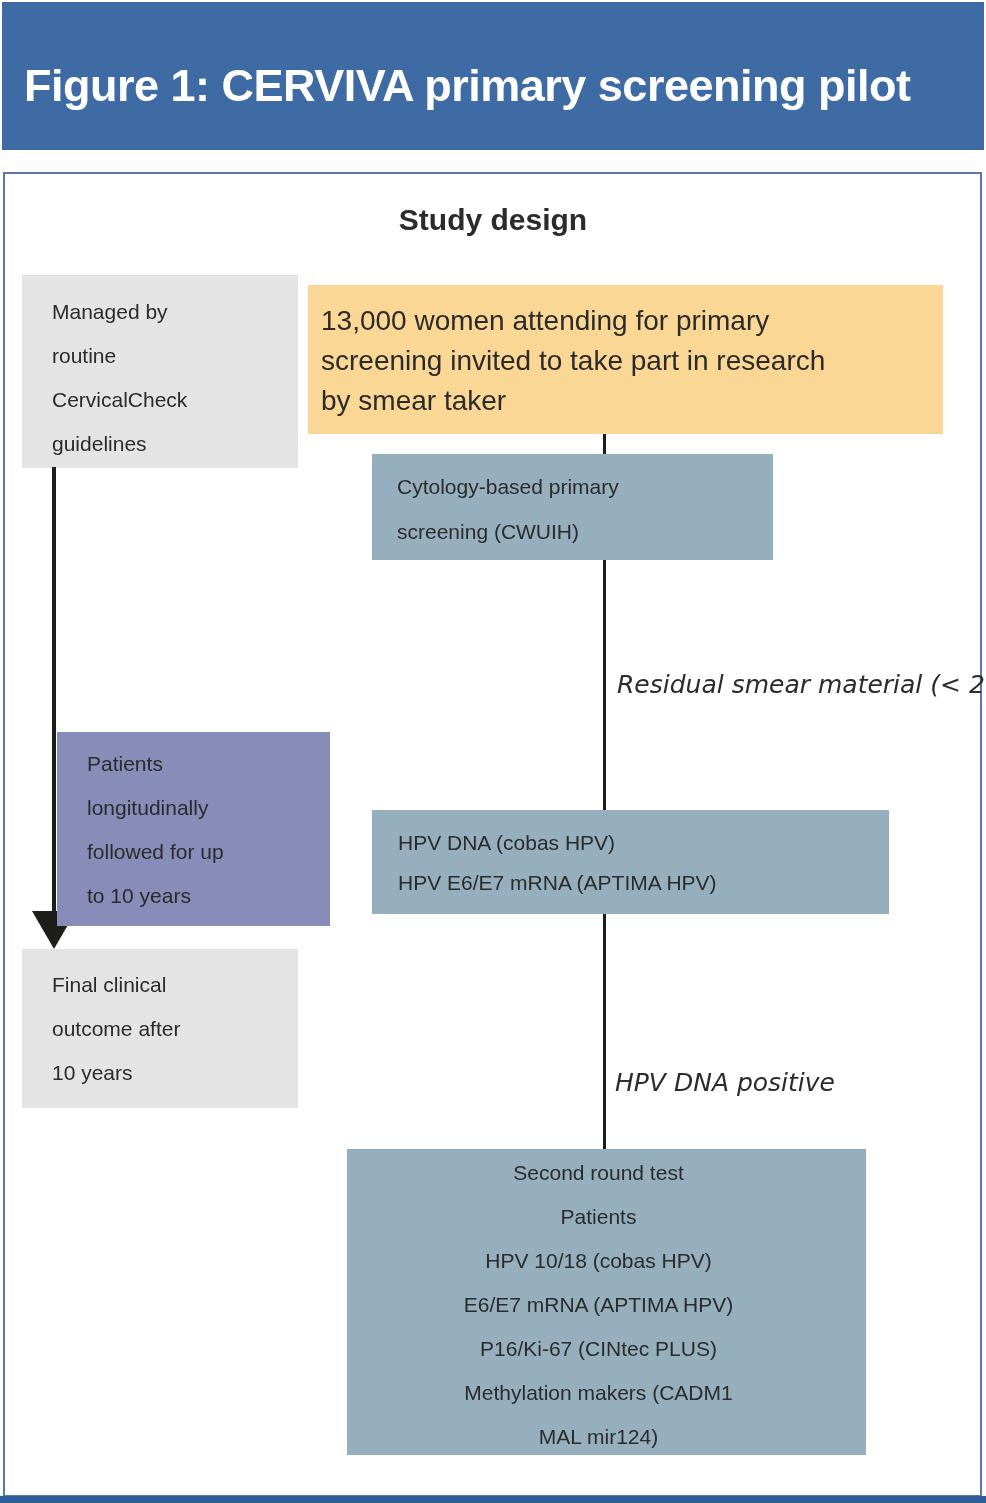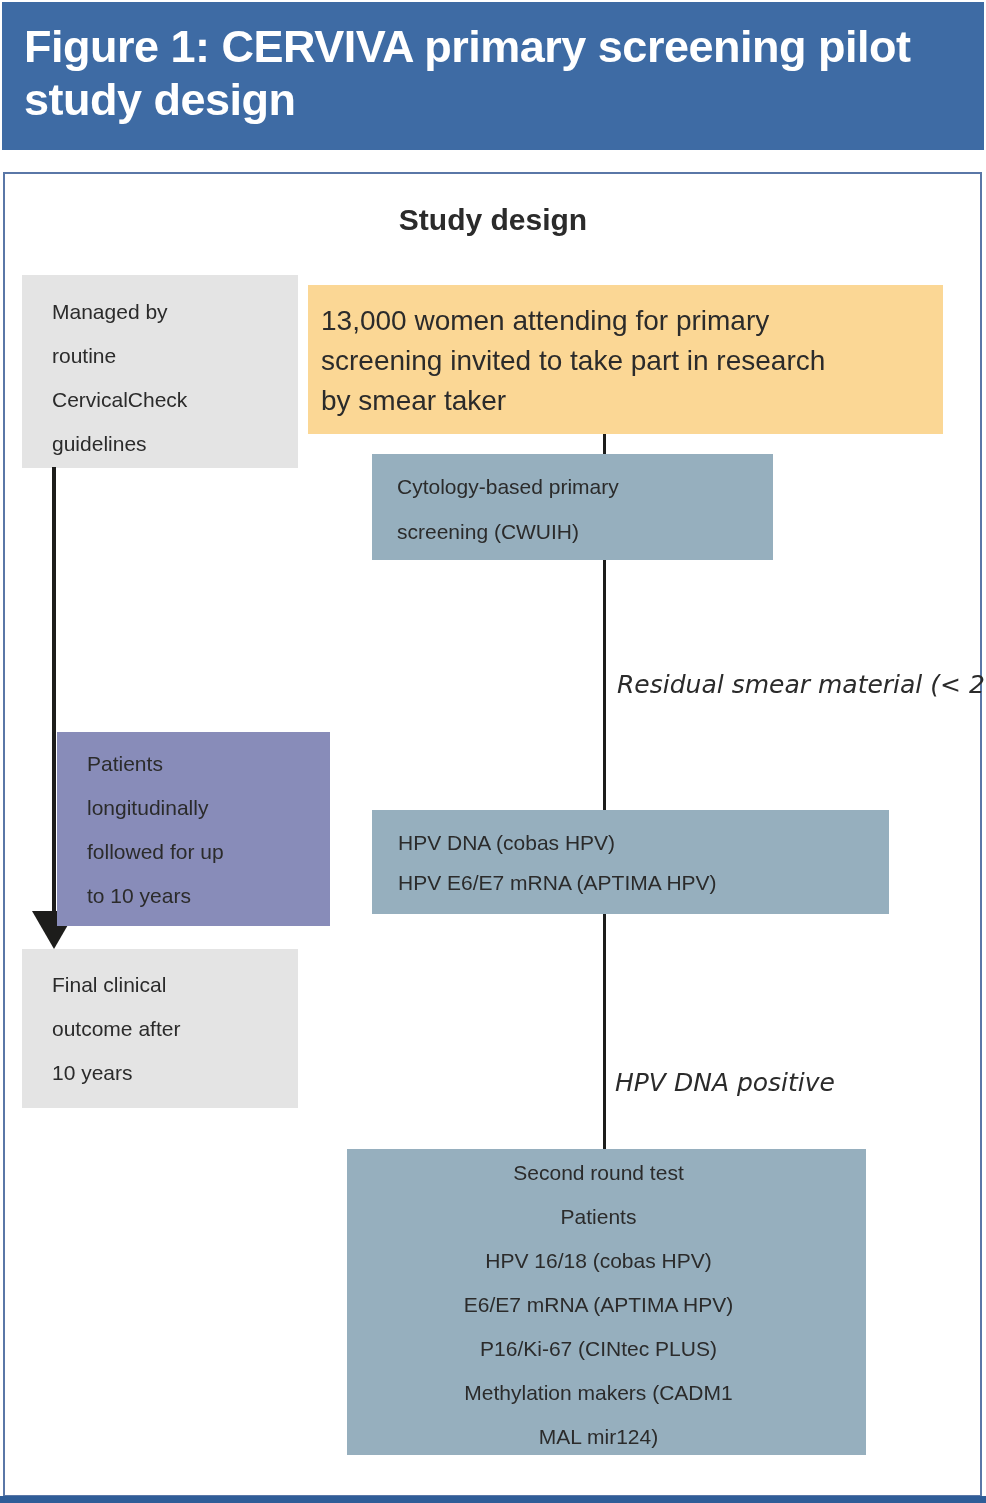--- a/index.html
+++ b/index.html
@@ -18,21 +18,21 @@
     box-sizing:border-box;
     padding:18px 20px 0 22px;
   }
   .banner-title{
     color:#ffffff;
     font-weight:bold;
     font-size:45px;
     line-height:53px;
     letter-spacing:-0.5px;
   }
-  .banner-title span{display:block;white-space:nowrap;}
+  .banner-title span{display:block;white-space:nowrap;margin-top:39px;}
   
   .frame{
     position:absolute;left:3px;top:172px;width:979px;height:1325px;
     box-sizing:border-box;
     border:2px solid #5a77a7;
     background:#ffffff;
   }
   .diagram-heading{
     position:absolute;left:0;top:203px;width:100%;
     text-align:center;
@@ -141,21 +141,21 @@
       <div>HPV E6/E7 mRNA (APTIMA HPV)</div>
     </div>
 
   <div class="vline seg-c"></div>
 
   <div class="flow-label hpv-positive-label">HPV DNA positive</div>
 
   <div class="box box-bluegray second-round-box">
       <div>Second round test</div>
       <div>Patients</div>
-      <div>HPV 16/18 (cobas HPV)</div>
+      <div>HPV 10/18 (cobas HPV)</div>
       <div>E6/E7 mRNA (APTIMA HPV)</div>
       <div>P16/Ki-67 (CINtec PLUS)</div>
       <div>Methylation makers (CADM1</div>
       <div>MAL mir124)</div>
     </div>
 
   <div class="bottom-bar"></div>
 
 </div>
 

